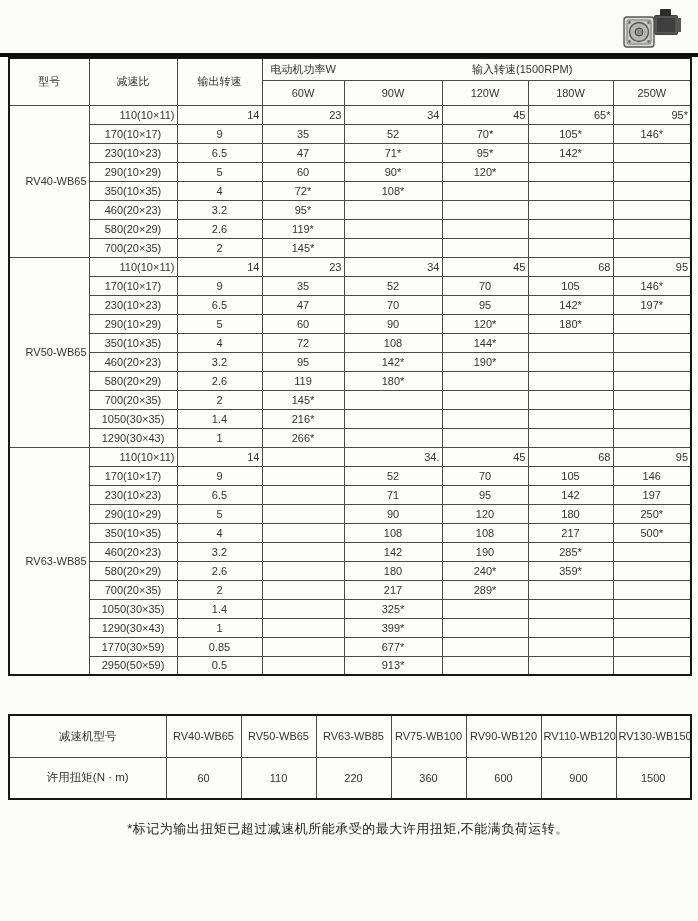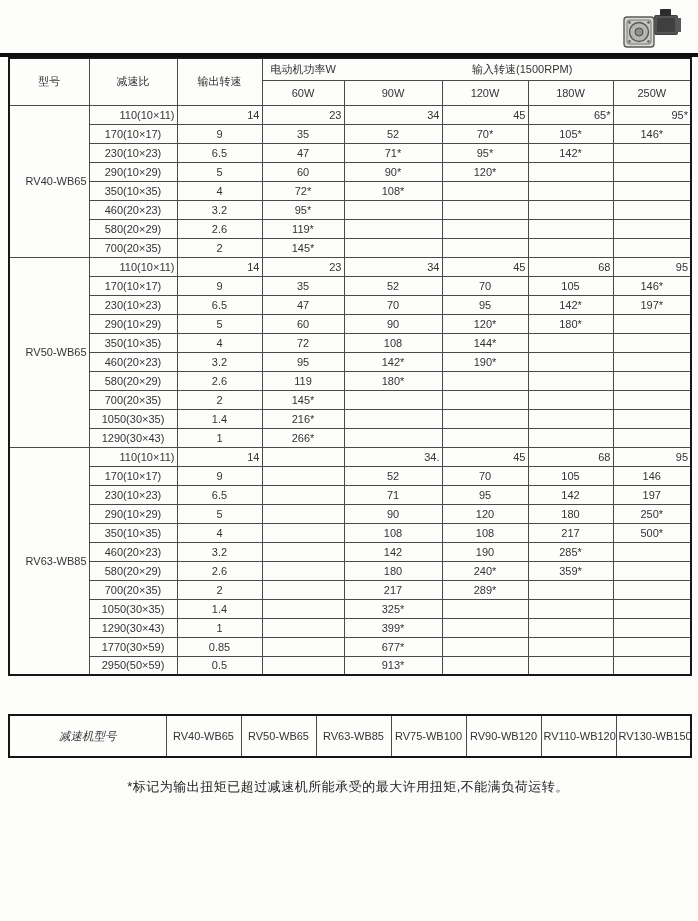--- a/index.html
+++ b/index.html
@@ -59,21 +59,21 @@
   #spec-table tbody tr.group-start td { border-top: 1.5px solid #2a2a2a; text-align: right; }
   .power-head { position: relative; text-align: center; }
   .power-head .lbl-a {
     position: absolute; left: 8px; top: 50%; transform: translateY(-50%);
   }
   .power-head .lbl-b {
     position: absolute; left: 42%; top: 50%; transform: translateY(-50%); margin-left: 30px;
   }
   
   #torque-table td { height: 42px; font-size: 11px; }
-  #torque-table td.rowlabel { font-size: 11.5px; font-style: italic; }
+  #torque-table td.rowlabel { font-size: 11.5px; }
   .gap-lg { height: 38px; }
   .footnote {
     font-size: 13px;
     color: #222;
     padding: 20px 8px 0 6px;
     letter-spacing: 0.5px;
     text-align: center;
   }
 </style>
 </head>
@@ -428,19 +428,29 @@
           <tr>
             <td class="rowlabel">减速机型号</td>
             <td>RV40-WB65</td>
             <td>RV50-WB65</td>
             <td>RV63-WB85</td>
             <td>RV75-WB100</td>
             <td>RV90-WB120</td>
             <td>RV110-WB120</td>
             <td>RV130-WB150</td>
           </tr>
+          <tr>
+            <td class="rowlabel">许用扭矩(N · m)</td>
+            <td>60</td>
+            <td>110</td>
+            <td>220</td>
+            <td>360</td>
+            <td>600</td>
+            <td>900</td>
+            <td>1500</td>
+          </tr>
         </tbody>
     </table>
   </div>
 
   <div class="footnote">*标记为输出扭矩已超过减速机所能承受的最大许用扭矩,不能满负荷运转。</div>
 
 </div>
 
 </body></html>

